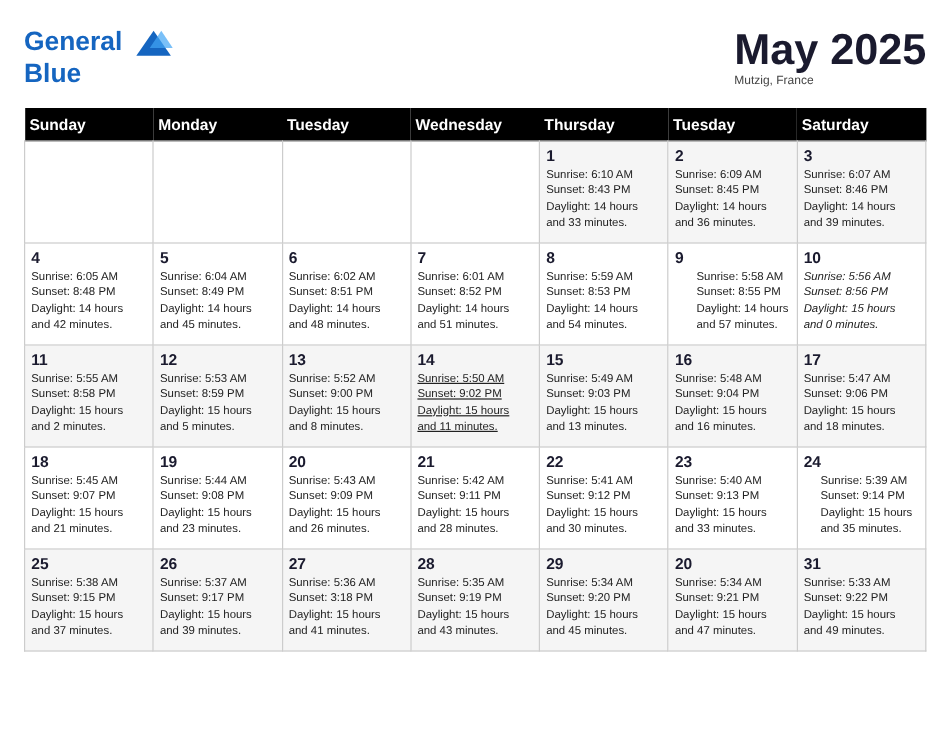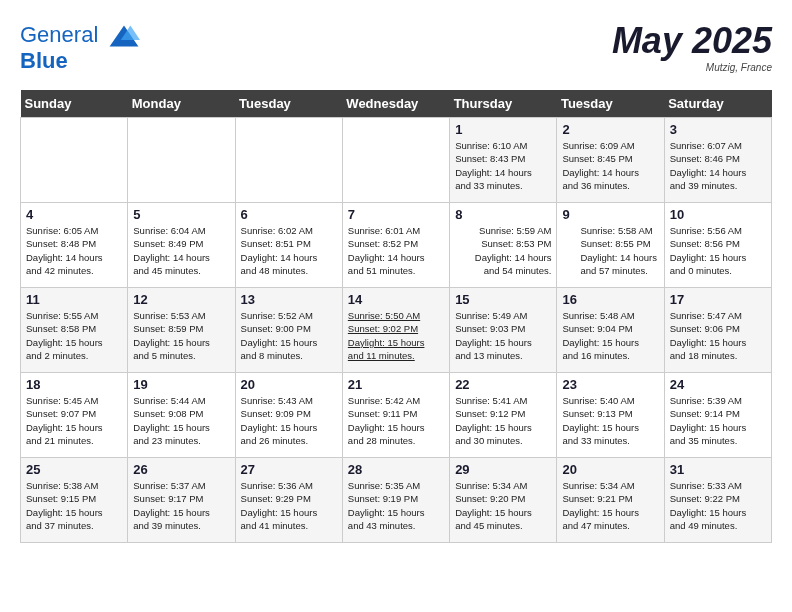--- a/index.html
+++ b/index.html
@@ -15,52 +15,51 @@
       justify-content: space-between;
       align-items: flex-start;
       margin-bottom: 16px;
     }
     .logo {
       display: flex;
       align-items: center;
     }
     .logo-text {
       font-size: 22px;
-      font-weight: normal;
+      font-weight: bold;
       color: #1a1a2e;
       line-height: 1.1;
     }
     .logo-text span {
       color: #1565c0;
     }
     .logo-icon {
       width: 32px;
       height: 32px;
       margin-left: 4px;
     }
     .title-block {
-      text-align: right;
-      font-style: italic;
+      text-align: left;
     }
     .month-year {
       font-size: 36px;
       font-weight: bold;
       color: #1a1a2e;
     }
     .location {
       font-size: 10px;
       color: #444;
     }
     table {
       width: 100%;
       border-collapse: collapse;
       font-size: 11px;
     }
     thead tr th {
-      background: #404040;
+      background: #000000;
       color: #fff;
       padding: 6px 4px;
       text-align: left;
       font-size: 13px;
       font-weight: bold;
     }
     tbody tr td {
       border: 1px solid #ccc;
       vertical-align: top;
       padding: 4px 5px;
@@ -179,35 +178,35 @@
         </td>
         <td>
           <span class="day-num">7</span>
           <div class="day-info" style="white-space: pre-line;">Sunrise: 6:01 AM
 Sunset: 8:52 PM
 Daylight: 14 hours
 and 51 minutes.</div>
         </td>
         <td>
           <span class="day-num">8</span>
-          <div class="day-info" style="white-space: pre-line; text-align: right;">Sunrise: 5:59 AM
+          <div class="day-info" style="white-space: pre-line;">Sunrise: 5:59 AM
 Sunset: 8:53 PM
 Daylight: 14 hours
 and 54 minutes.</div>
         </td>
         <td>
           <span class="day-num">9</span>
           <div class="day-info" style="white-space: pre-line; margin-left: 18px;">Sunrise: 5:58 AM
 Sunset: 8:55 PM
 Daylight: 14 hours
 and 57 minutes.</div>
         </td>
         <td>
           <span class="day-num">10</span>
-          <div class="day-info" style="white-space: pre-line;">Sunrise: 5:56 AM
+          <div class="day-info" style="white-space: pre-line; font-style: italic;">Sunrise: 5:56 AM
 Sunset: 8:56 PM
 Daylight: 15 hours
 and 0 minutes.</div>
         </td>
       </tr>
       <tr>
         <td>
           <span class="day-num">11</span>
           <div class="day-info" style="white-space: pre-line;">Sunrise: 5:55 AM
 Sunset: 8:58 PM
@@ -295,21 +294,21 @@
         </td>
         <td>
           <span class="day-num">23</span>
           <div class="day-info" style="white-space: pre-line;">Sunrise: 5:40 AM
 Sunset: 9:13 PM
 Daylight: 15 hours
 and 33 minutes.</div>
         </td>
         <td>
           <span class="day-num">24</span>
-          <div class="day-info" style="white-space: pre-line;">Sunrise: 5:39 AM
+          <div class="day-info" style="white-space: pre-line; margin-left: 14px;">Sunrise: 5:39 AM
 Sunset: 9:14 PM
 Daylight: 15 hours
 and 35 minutes.</div>
         </td>
       </tr>
       <tr>
         <td>
           <span class="day-num">25</span>
           <div class="day-info" style="white-space: pre-line;">Sunrise: 5:38 AM
 Sunset: 9:15 PM
@@ -319,21 +318,21 @@
         <td>
           <span class="day-num">26</span>
           <div class="day-info" style="white-space: pre-line;">Sunrise: 5:37 AM
 Sunset: 9:17 PM
 Daylight: 15 hours
 and 39 minutes.</div>
         </td>
         <td>
           <span class="day-num">27</span>
           <div class="day-info" style="white-space: pre-line;">Sunrise: 5:36 AM
-Sunset: 9:29 PM
+Sunset: 3:18 PM
 Daylight: 15 hours
 and 41 minutes.</div>
         </td>
         <td>
           <span class="day-num">28</span>
           <div class="day-info" style="white-space: pre-line;">Sunrise: 5:35 AM
 Sunset: 9:19 PM
 Daylight: 15 hours
 and 43 minutes.</div>
         </td>

